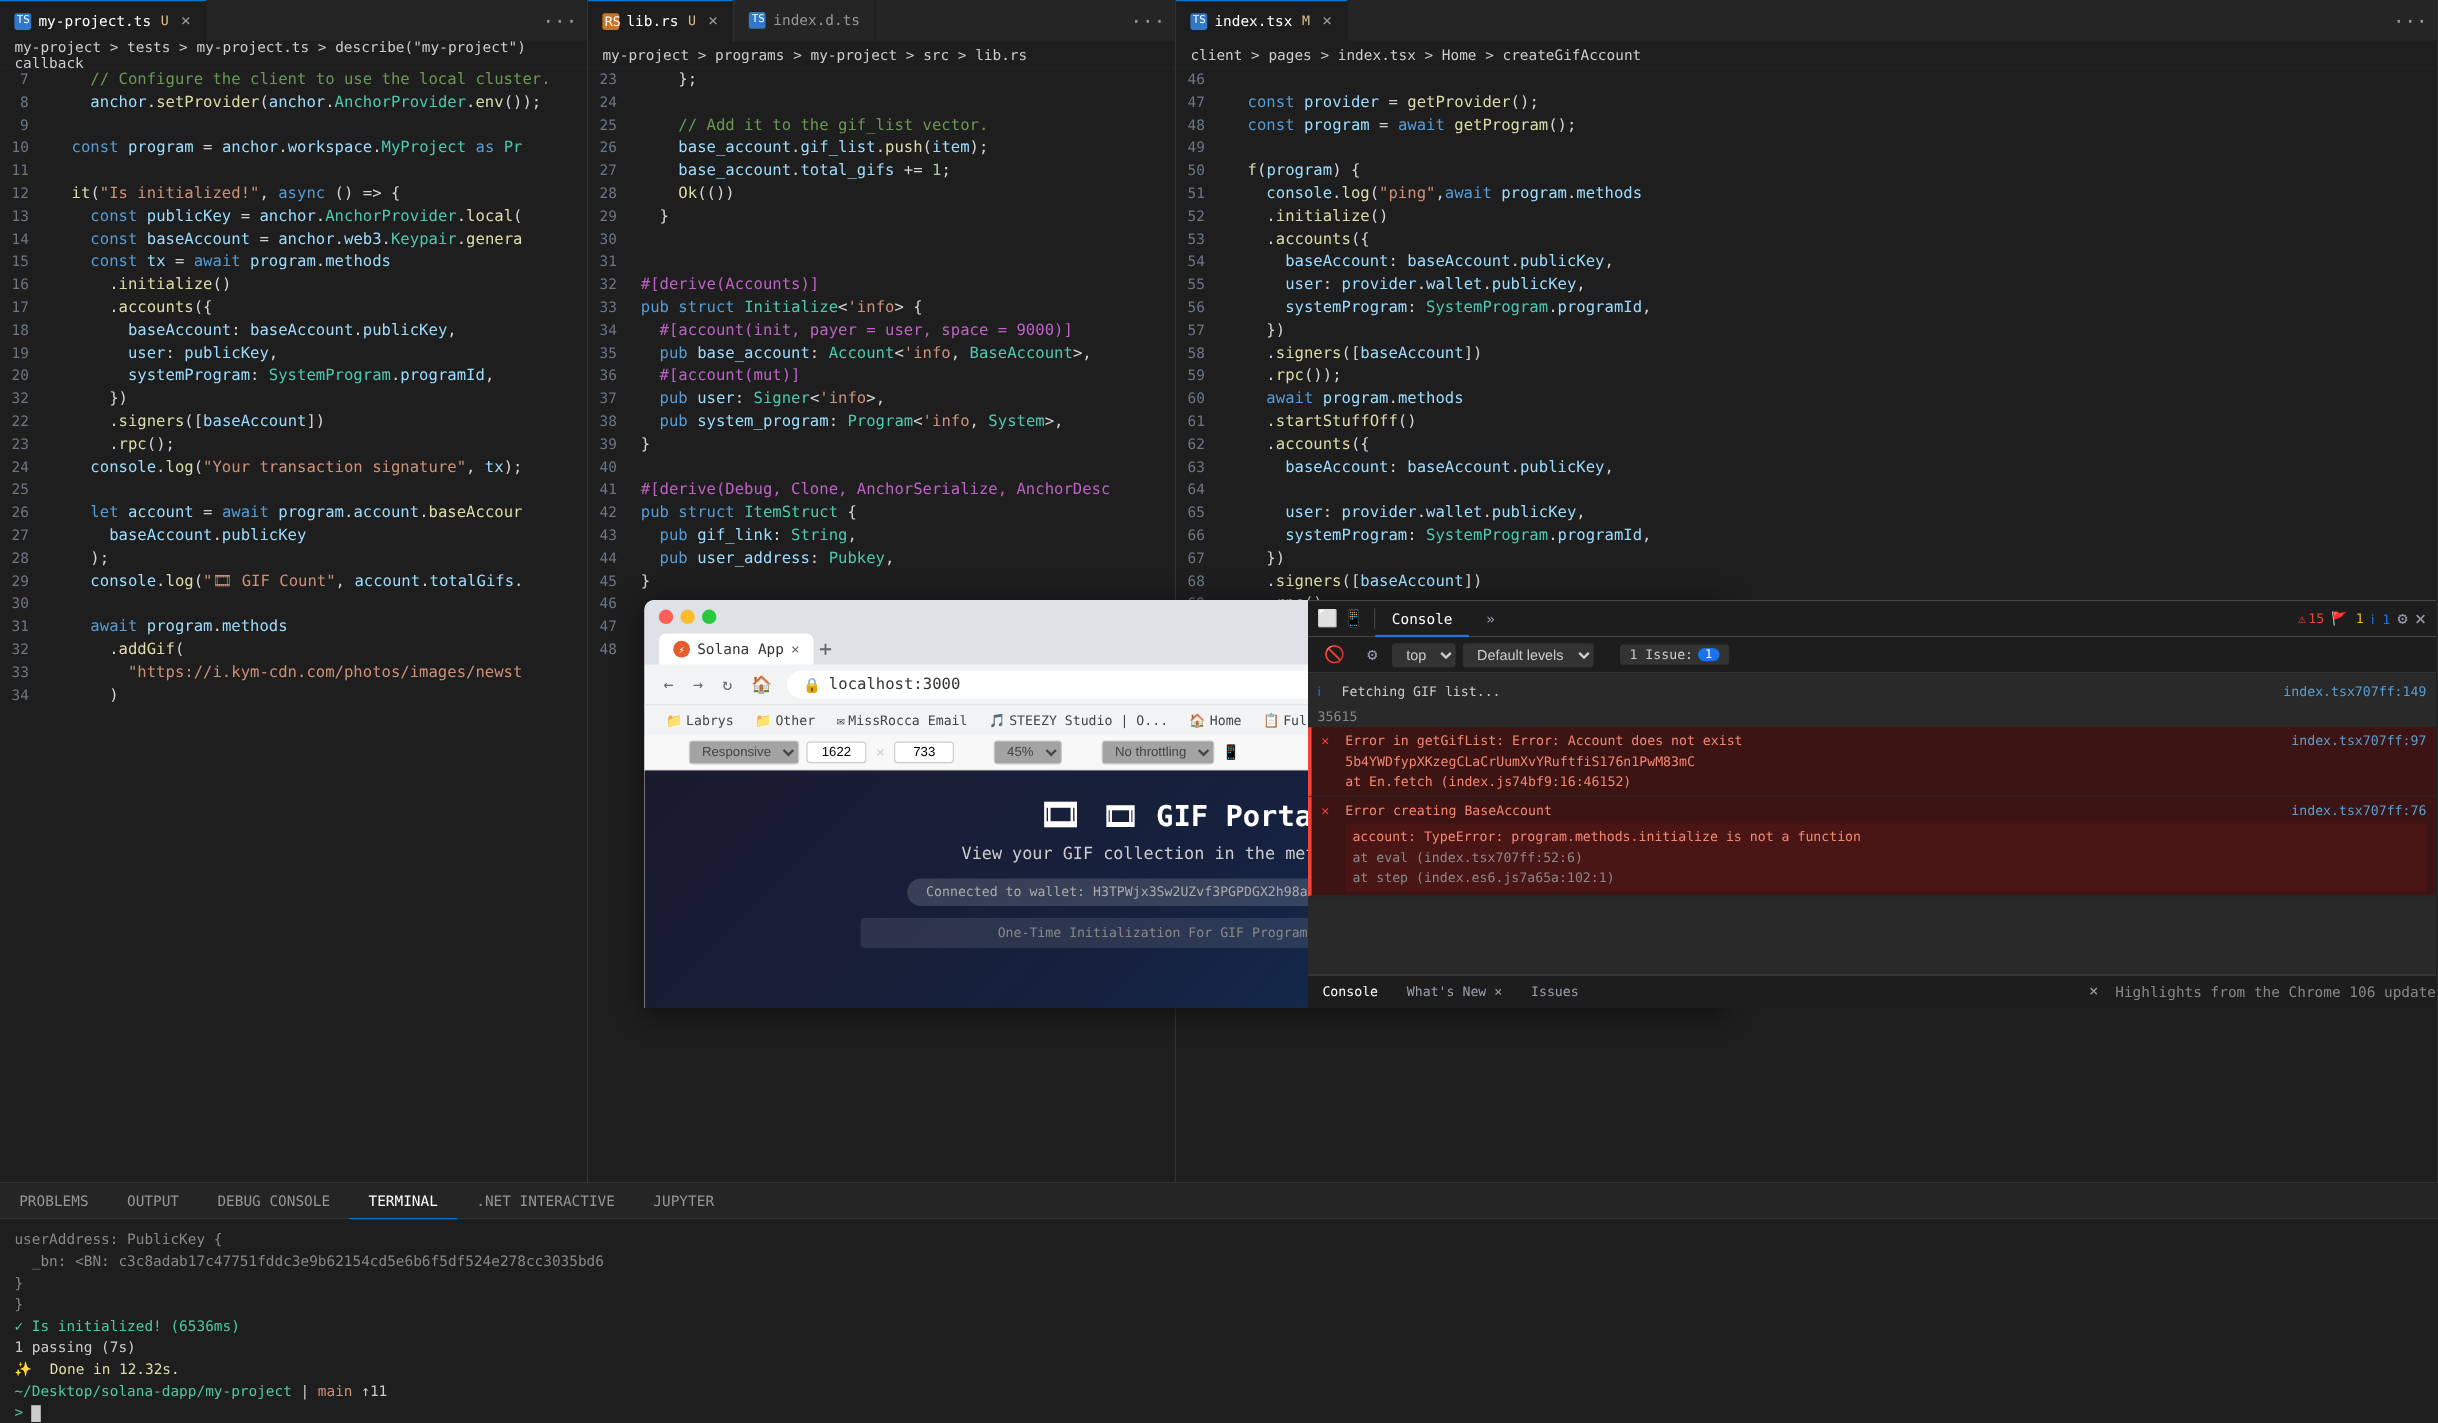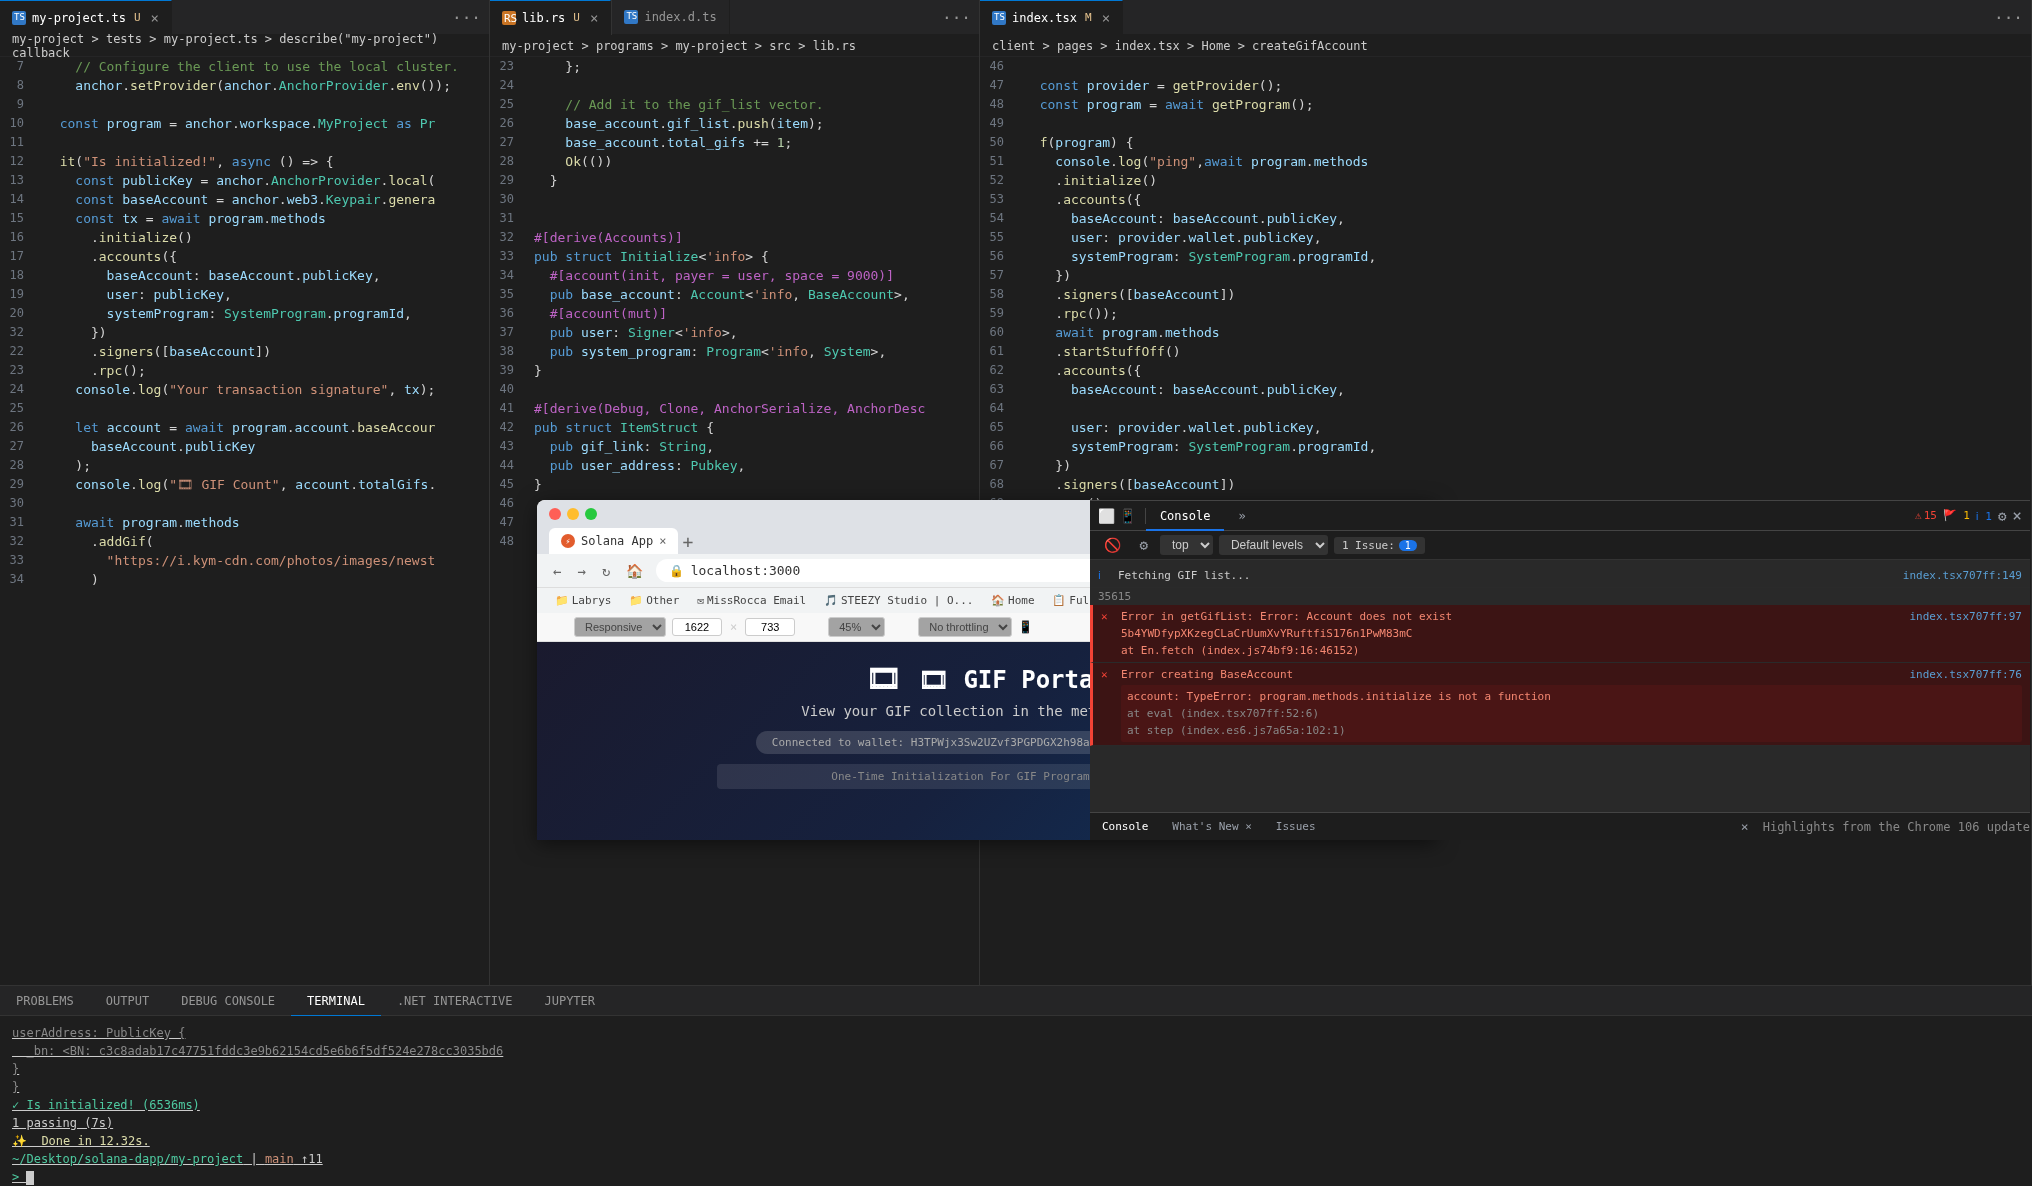--- a/index.html
+++ b/index.html
@@ -44,21 +44,21 @@
     .prop { color: #9cdcfe; }
     .op { color: #d4d4d4; }
     .punc { color: #d4d4d4; }
     .macro { color: #bd63c5; }
 
     
     .bottom-panel { height: 201px; background: #1e1e1e; border-top: 1px solid #333; display: flex; flex-direction: column; }
     .panel-tabs { display: flex; background: #252526; height: 30px; align-items: center; border-bottom: 1px solid #333; flex-shrink: 0; }
     .panel-tab { padding: 0 16px; height: 30px; line-height: 30px; font-size: 12px; color: #969696; cursor: pointer; }
     .panel-tab.active { color: #fff; border-bottom: 1px solid #0078d4; }
-    .terminal-content { flex: 1; overflow: hidden; padding: 8px 12px; font-size: 12px; color: #ccc; text-decoration: underline; }
+    .terminal-content { flex: 1; overflow: hidden; padding: 8px 12px; font-size: 12px; color: #ccc; }
     .terminal-line { line-height: 18px; white-space: pre; }
     .term-green { color: #4ec9a0; }
     .term-dim { color: #888; }
 
     
     .browser-overlay { position: absolute; top: 500px; left: 537px; width: 900px; height: 340px; background: #fff; border-radius: 8px 8px 0 0; box-shadow: 0 4px 20px rgba(0,0,0,0.5); z-index: 100; display: flex; flex-direction: column; overflow: hidden; }
     .browser-chrome { background: #dee1e6; padding: 8px 12px 0; border-radius: 8px 8px 0 0; }
     .browser-traffic { display: flex; gap: 6px; margin-bottom: 8px; align-items: center; }
     .traffic-btn { width: 12px; height: 12px; border-radius: 50%; cursor: pointer; }
     .traffic-close { background: #ff5f56; }
@@ -84,21 +84,21 @@
     
     .devtools-panel { position: absolute; top: 500px; left: 1090px; width: 940px; height: 340px; background: #292929; border-top: 1px solid #444; z-index: 100; display: flex; flex-direction: column; overflow: hidden; }
     .devtools-tabs { display: flex; background: #1d1d1d; height: 30px; align-items: center; border-bottom: 1px solid #444; flex-shrink: 0; }
     .devtools-tab { padding: 0 14px; height: 30px; line-height: 30px; font-size: 12px; color: #9aa0aa; cursor: pointer; }
     .devtools-tab.active { color: #fff; border-bottom: 2px solid #1a73e8; }
     .devtools-toolbar { background: #1d1d1d; display: flex; align-items: center; gap: 6px; padding: 4px 8px; border-bottom: 1px solid #333; flex-shrink: 0; }
     .dt-btn { color: #9aa0aa; cursor: pointer; font-size: 14px; padding: 2px 6px; border-radius: 3px; }
     .dt-top-select { background: #333; border: none; color: #ccc; font-size: 12px; padding: 2px 8px; border-radius: 3px; cursor: pointer; }
     .dt-filter { flex: 1; background: #1d1d1d; border: 1px solid #555; color: #ccc; font-size: 12px; padding: 2px 8px; border-radius: 3px; }
     .dt-level-select { background: #333; border: none; color: #ccc; font-size: 12px; padding: 2px 8px; border-radius: 3px; cursor: pointer; }
-    .dt-issue { background: #333; color: #ccc; font-size: 11px; padding: 2px 8px; border-radius: 3px; display: flex; align-items: center; gap: 4px; }
+    .dt-issue { background: #333; color: #ccc; font-size: 11px; padding: 2px 8px; border-radius: 3px; display: flex; align-items: center; gap: 4px; margin-left: 16px; }
     .dt-issue-badge { background: #1a73e8; color: white; border-radius: 10px; padding: 0 6px; font-size: 10px; }
     .devtools-content { flex: 1; overflow: hidden; padding: 4px 0; font-size: 11px; }
     .console-line { display: flex; padding: 3px 8px; line-height: 17px; border-bottom: 1px solid #2a2a2a; align-items: flex-start; }
     .console-line.error { background: #3c1414; border-left: 3px solid #f44336; }
     .console-line.info { background: transparent; }
     .cl-icon { width: 14px; flex-shrink: 0; margin-right: 6px; }
     .cl-text { color: #ccc; flex: 1; font-size: 11px; white-space: pre-wrap; word-break: break-all; }
     .cl-link { color: #5a9fd4; text-decoration: none; margin-left: 8px; font-size: 11px; flex-shrink: 0; }
     .cl-error-text { color: #f48771; }
     .devtools-bottom-tabs { display: flex; background: #1d1d1d; height: 28px; align-items: center; border-top: 1px solid #444; flex-shrink: 0; }

